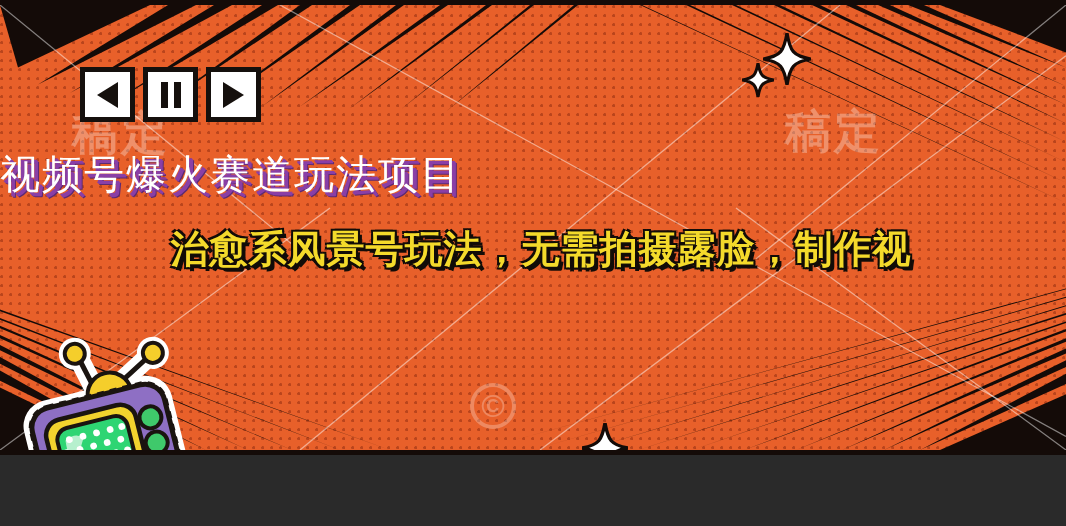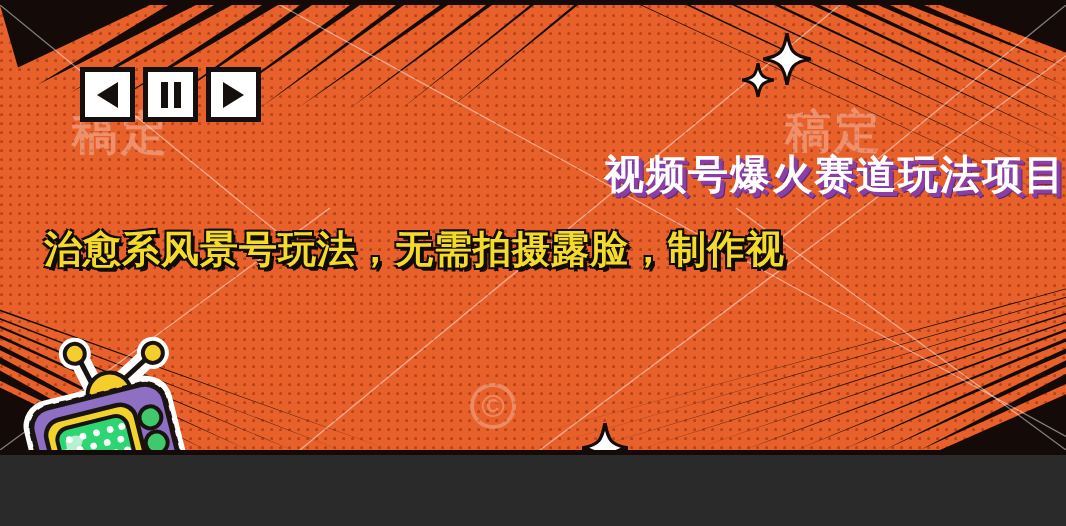--- a/index.html
+++ b/index.html
@@ -98,40 +98,41 @@
     border-left: 21px solid #15100d;
   }
   .pause { display: flex; gap: 6px; }
   .pause i { display: block; width: 7px; height: 26px; background: #15100d; }
 
   
   .headline {
     position: absolute;
     left: 0; right: 0;
     top: 142px;
-    text-align: right;
+    text-align: left;
     z-index: 11;
     font-size: 40px;
-    font-weight: 700;
+    font-weight: 400;
     letter-spacing: 2px;
     color: #ffffff;
     text-shadow:
       3px 3px 0 #8a3fa6,
       4px 4px 0 #8a3fa6,
       5px 5px 0 #5c2a72;
     white-space: nowrap;
     user-select: none;
   }
 
   
   .subtitle {
     position: absolute;
-    left: 44px; right: 40px;
+    left: 56px; right: 40px;
     top: 215px;
     z-index: 11;
+    text-align: center;
     font-size: 38px;
     font-weight: 700;
     line-height: 58px;
     letter-spacing: 1px;
     color: #F4DA2B;
     text-shadow:
       -2px -2px 0 #120c08, 2px -2px 0 #120c08,
       -2px  2px 0 #120c08, 2px  2px 0 #120c08,
        0px  2px 0 #120c08, 2px  0px 0 #120c08,
        4px  4px 0 #120c08;

